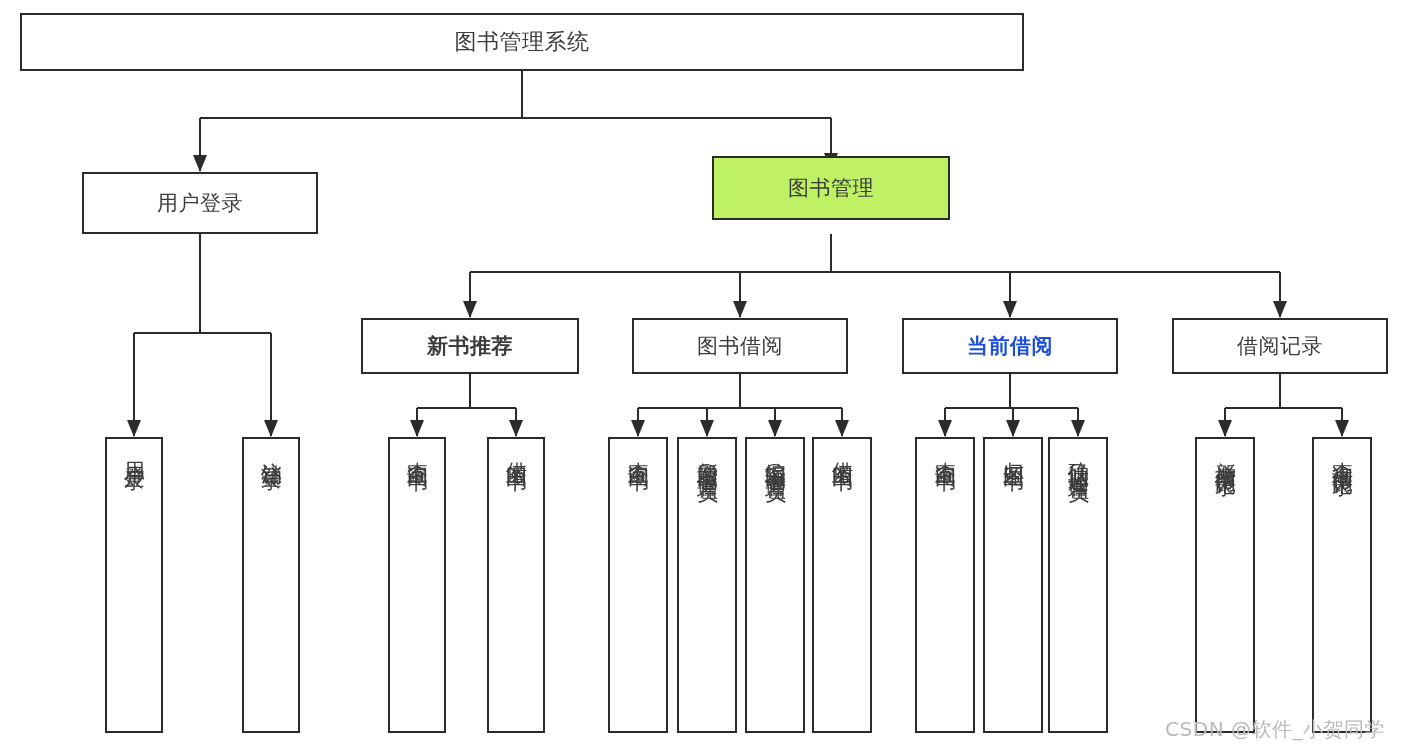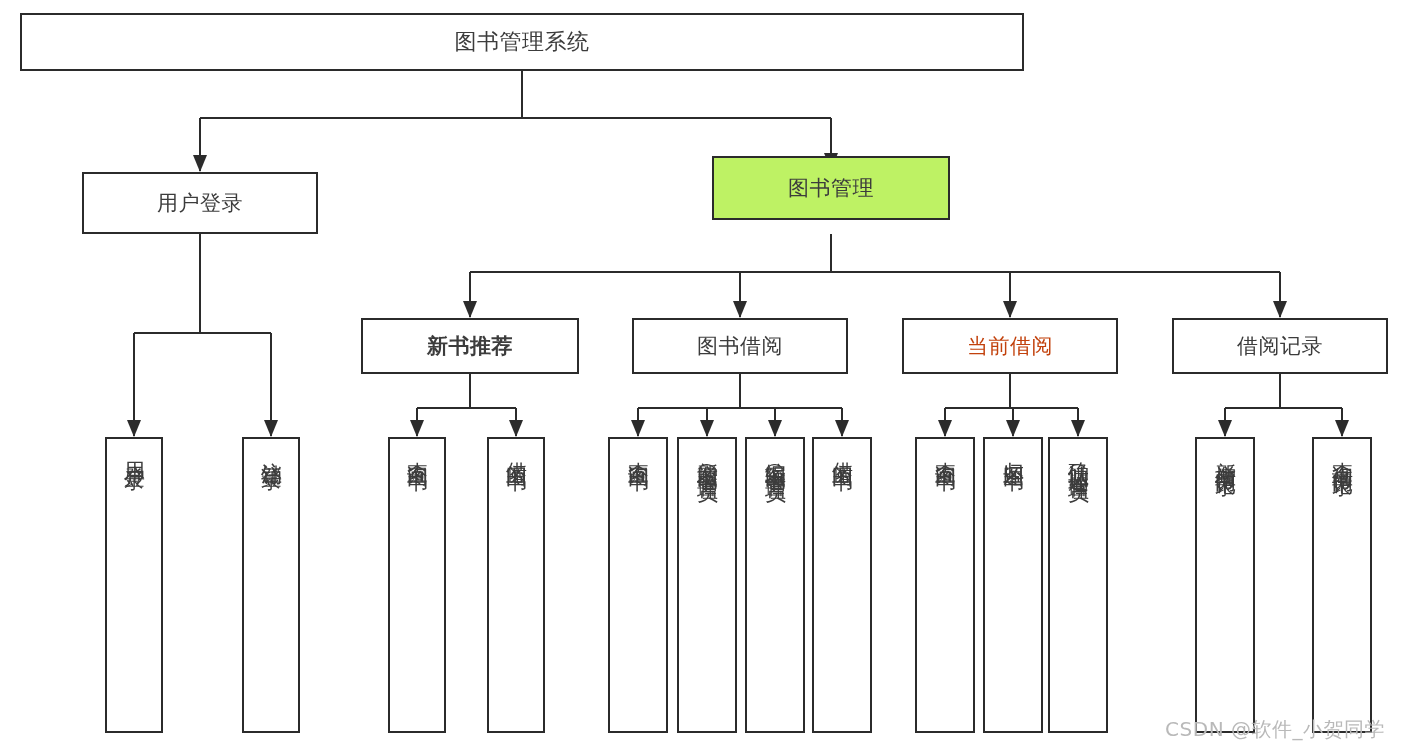--- a/index.html
+++ b/index.html
@@ -133,21 +133,21 @@
       <div class="node " style="left: 712px; top: 156px; width: 238px; height: 64px; border-color: rgb(43, 43, 43); background: #bef264;">
         <span class="node-label" style="color: rgb(60, 60, 60);">图书管理</span>
       </div>
       <div class="node " style="left: 361px; top: 318px; width: 218px; height: 56px; border-color: rgb(43, 43, 43); background: rgb(255, 255, 255);">
         <span class="node-label" style="color: rgb(60, 60, 60); font-weight: bold;">新书推荐</span>
       </div>
       <div class="node " style="left: 632px; top: 318px; width: 216px; height: 56px; border-color: rgb(43, 43, 43); background: rgb(255, 255, 255);">
         <span class="node-label" style="color: rgb(60, 60, 60);">图书借阅</span>
       </div>
       <div class="node " style="left: 902px; top: 318px; width: 216px; height: 56px; border-color: rgb(43, 43, 43); background: rgb(255, 255, 255);">
-        <span class="node-label" style="color: #c2410c;">当前借阅</span>
+        <span class="node-label" style="color: #1d4ed8; font-weight: bold;">当前借阅</span>
       </div>
       <div class="node " style="left: 1172px; top: 318px; width: 216px; height: 56px; border-color: rgb(43, 43, 43); background: rgb(255, 255, 255);">
         <span class="node-label" style="color: rgb(60, 60, 60);">借阅记录</span>
       </div>
       <div class="node vertical" style="left: 105px; top: 437px; width: 58px; height: 296px; border-color: rgb(43, 43, 43); background: rgb(255, 255, 255);">
         <span class="node-label" style="color: rgb(60, 60, 60);">用户登录</span>
       </div>
       <div class="node vertical" style="left: 242px; top: 437px; width: 58px; height: 296px; border-color: rgb(43, 43, 43); background: rgb(255, 255, 255);">
         <span class="node-label" style="color: rgb(60, 60, 60);">注销登录</span>
       </div>

